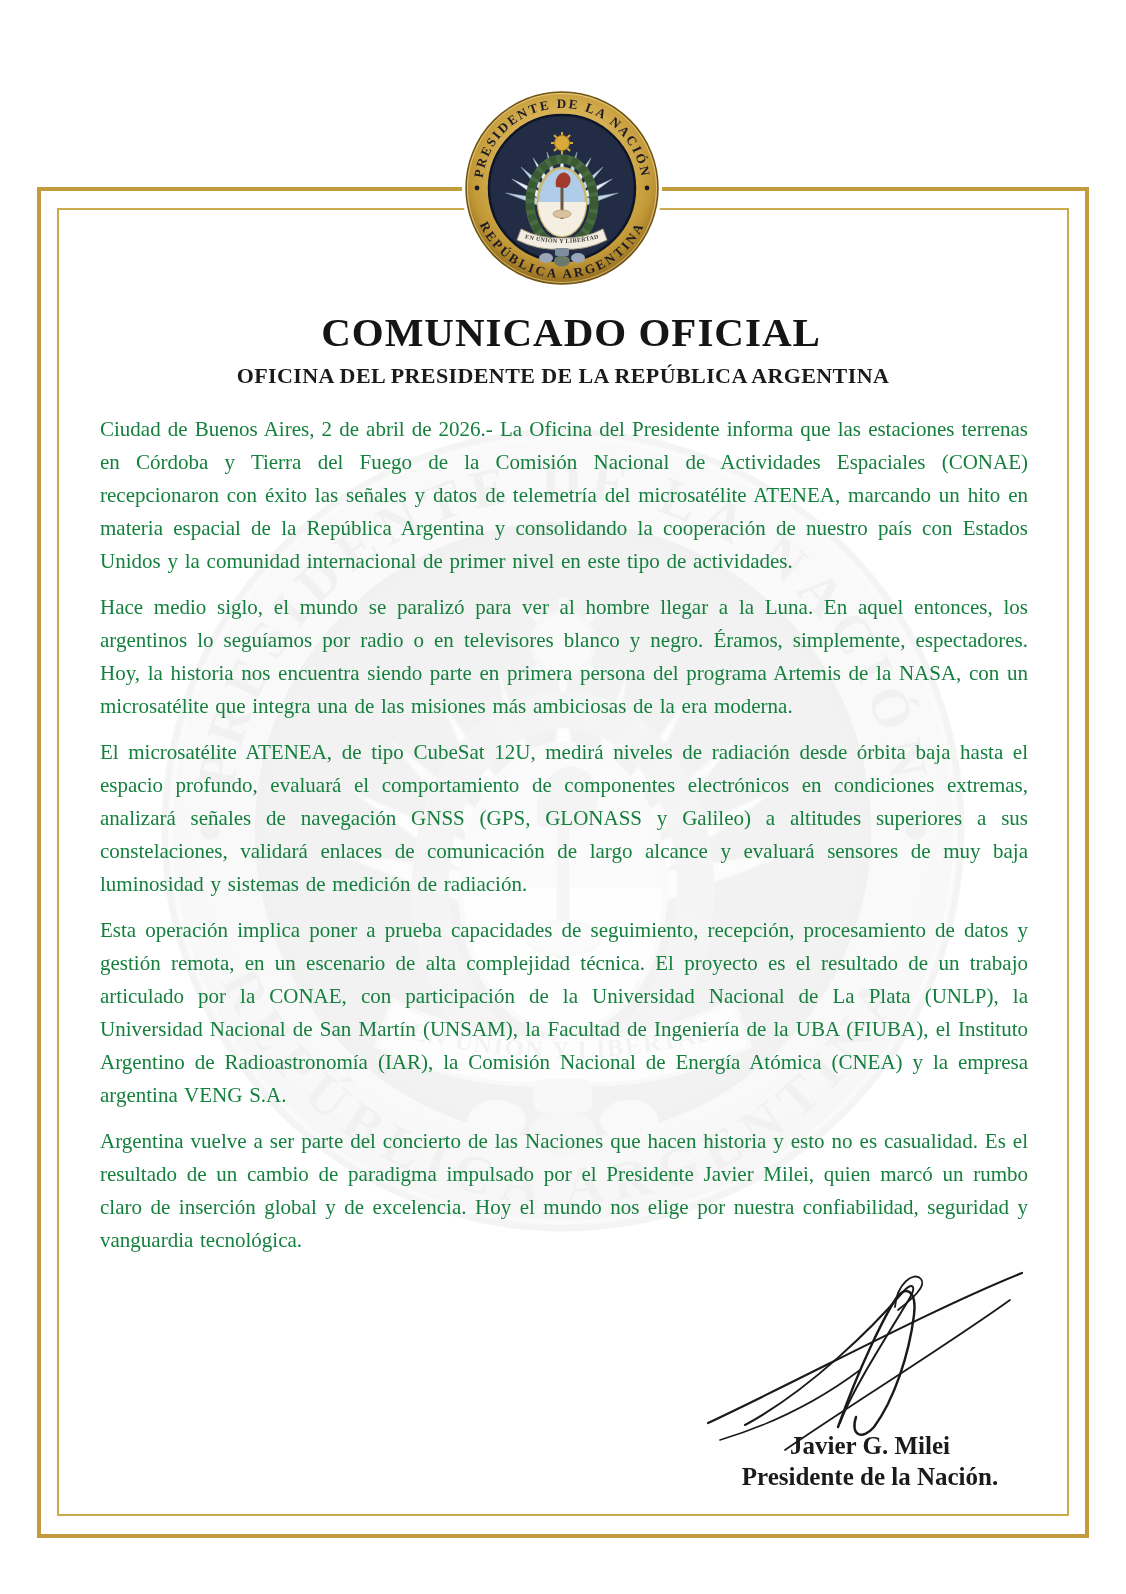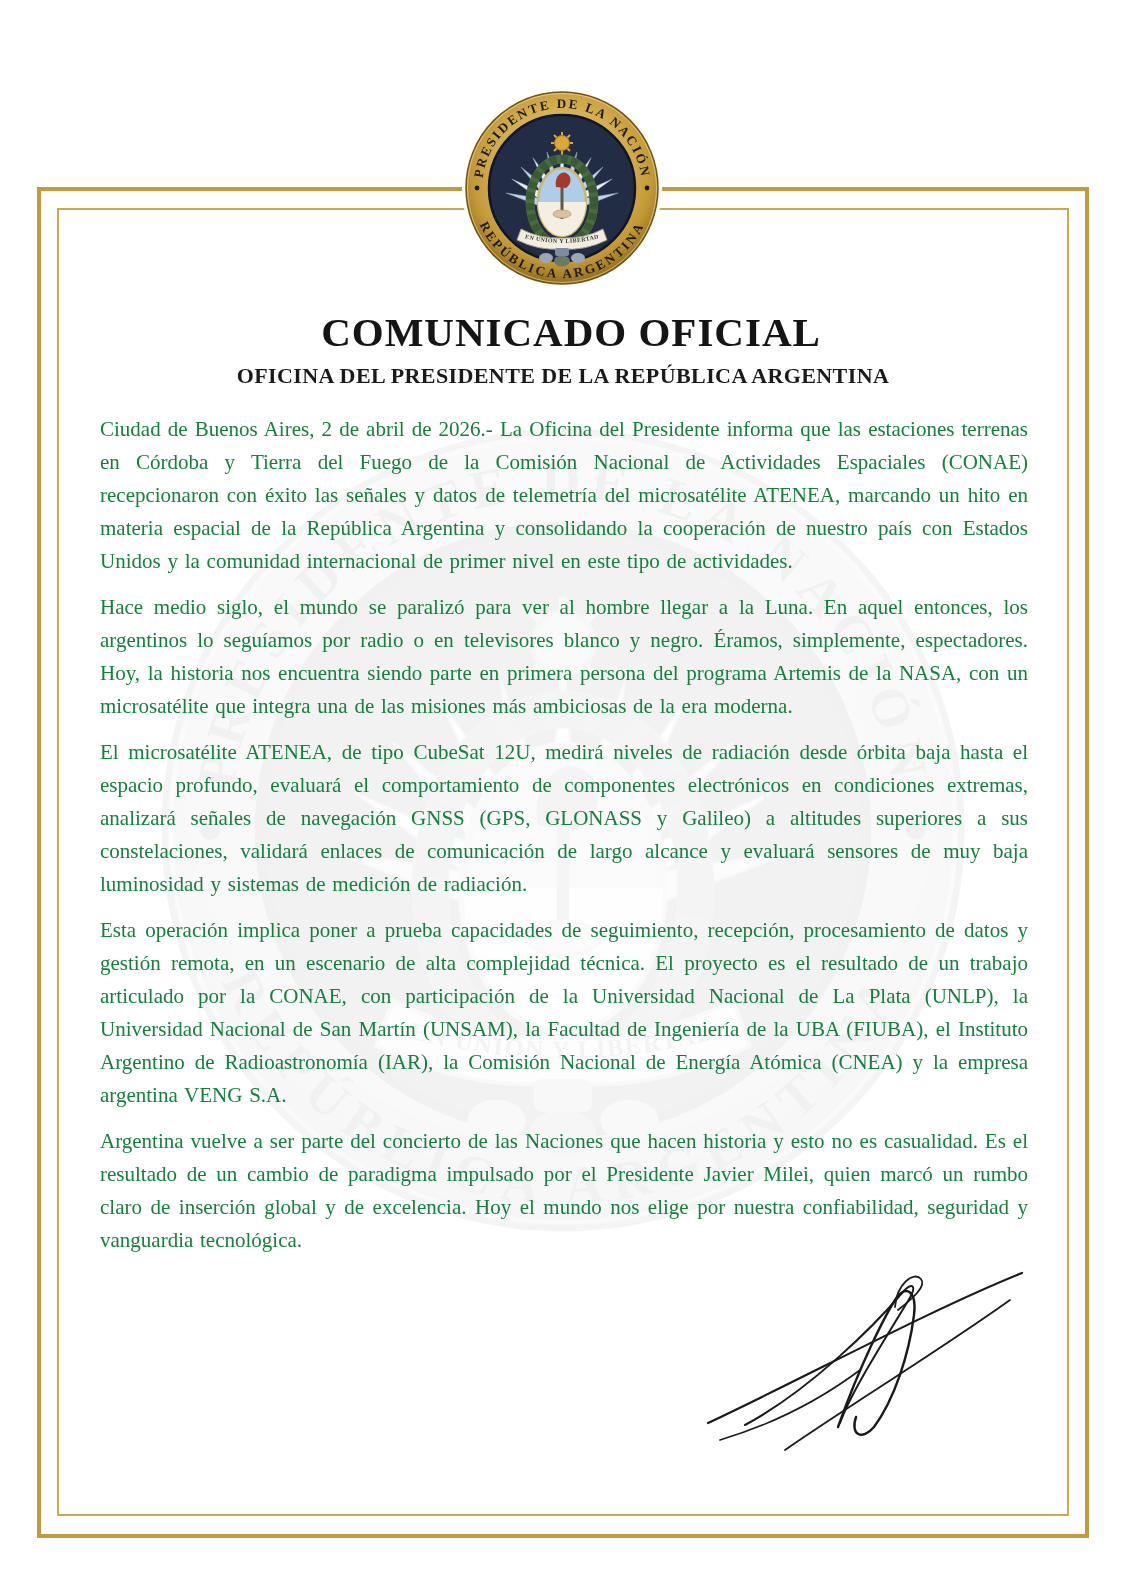--- a/index.html
+++ b/index.html
@@ -203,14 +203,18 @@
     <g fill="none" stroke="#1a1a1a" stroke-linecap="round">
       <path d="M 18,168 C 120,120 240,55 332,18" stroke-width="2.2"></path>
       <path d="M 95,195 C 160,150 250,95 320,45" stroke-width="1.8"></path>
       <path d="M 55,170 C 120,135 185,70 212,38 C 222,26 228,30 218,46 C 185,100 160,140 150,168" stroke-width="2"></path>
       <path d="M 148,172 C 170,110 195,60 207,42 C 216,30 227,36 224,60 C 219,100 204,145 184,172 C 172,186 160,180 166,162" stroke-width="2.4"></path>
       <path d="M 205,52 C 207,28 224,16 231,24 C 237,31 222,44 208,55" stroke-width="1.8"></path>
       <path d="M 30,185 C 80,170 130,145 170,115" stroke-width="1.6"></path>
     </g>
   </svg>
 
+  <div class="sign-block">
+    <div>Javier G. Milei</div>
+    <div>Presidente de la Nación.</div>
+  </div>
 
 </div>
 
 </body></html>

